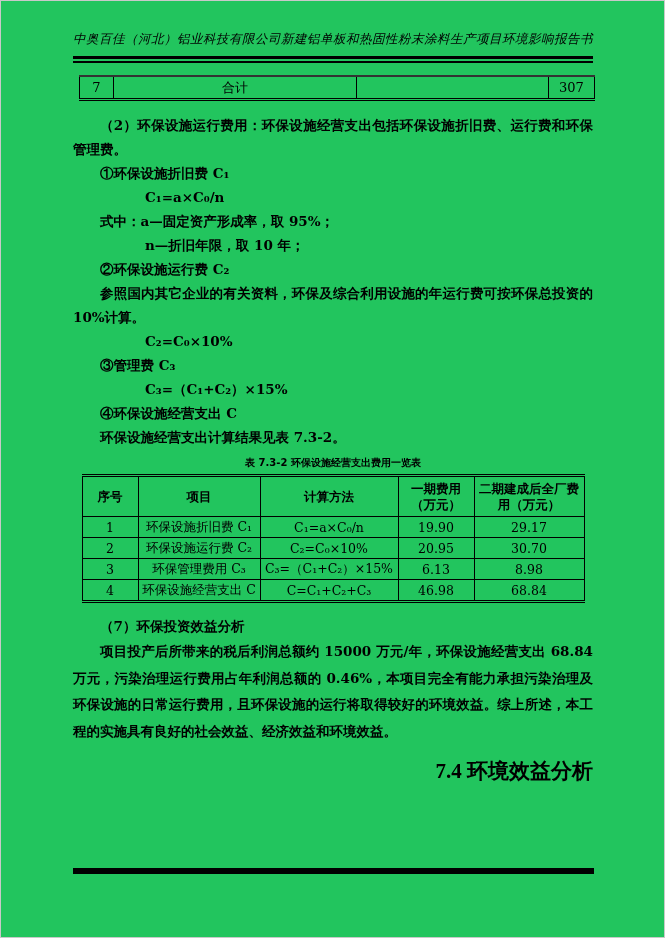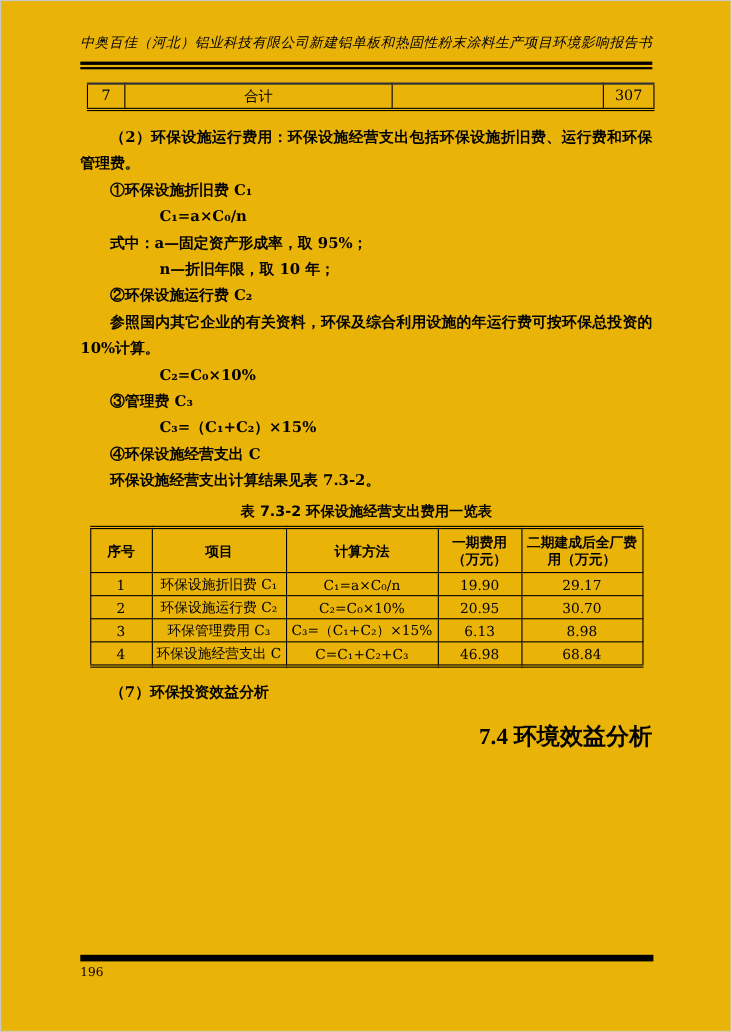--- a/index.html
+++ b/index.html
@@ -1,20 +1,20 @@
 <!DOCTYPE html>
 <html><head>
 <meta charset="utf-8">
 <style>
   html,body { margin:0; padding:0; background:#ffffff; }
   .page {
     position:relative;
     width:665px; height:938px;
     box-sizing:border-box;
-    background:#eab308;
+    background:#22c55e;
     border:1px solid #c9c9c9;
     font-family:"DejaVu Serif","Liberation Serif",serif;
     color:#000;
     padding:30px 71px 0 72px;
     overflow:hidden;
   }
   
   .header-title {
     text-align:center;
     font-size:12.5px;
@@ -56,21 +56,21 @@
   }
   .ind  { text-indent:27px; }
   .fml  { padding-left:72px; }
   .para26 { line-height:26.5px !important; }
   
   .caption {
     margin-top:7px;
     text-align:center;
     font-family:"DejaVu Sans","Liberation Sans",sans-serif;
     font-weight:bold;
-    font-size:13px;
+    font-size:10px;
   }
   table.mtable {
     border-collapse:collapse;
     table-layout:fixed;
     width:502px;
     margin:4px auto 0 auto;
     border-top:3px double #000;
     border-bottom:3px double #000;
   }
   table.mtable th {
@@ -187,21 +187,21 @@
       <td>环保设施经营支出 C</td>
       <td>C=C₁+C₂+C₃</td>
       <td>46.98</td>
       <td>68.84</td>
     </tr>
   </tbody>
     </table>
 
   <div class="tail">
     <p class="ind">（7）环保投资效益分析</p>
+    <p class="ind para26">项目投产后所带来的税后利润总额约 15000 万元/年，环保设施经营支出 68.84 万元，污染治理运行费用占年利润总额的 0.46%，本项目完全有能力承担污染治理及环保设施的日常运行费用，且环保设施的运行将取得较好的环境效益。综上所述，本工程的实施具有良好的社会效益、经济效益和环境效益。</p>
     <div class="sect-head">7.4 环境效益分析</div>
   </div>
 
   <div class="footer">
     <div class="footer-rule"></div>
-    <div class="page-number">196</div>
   </div>
 
 </div>
 
 </body></html>

